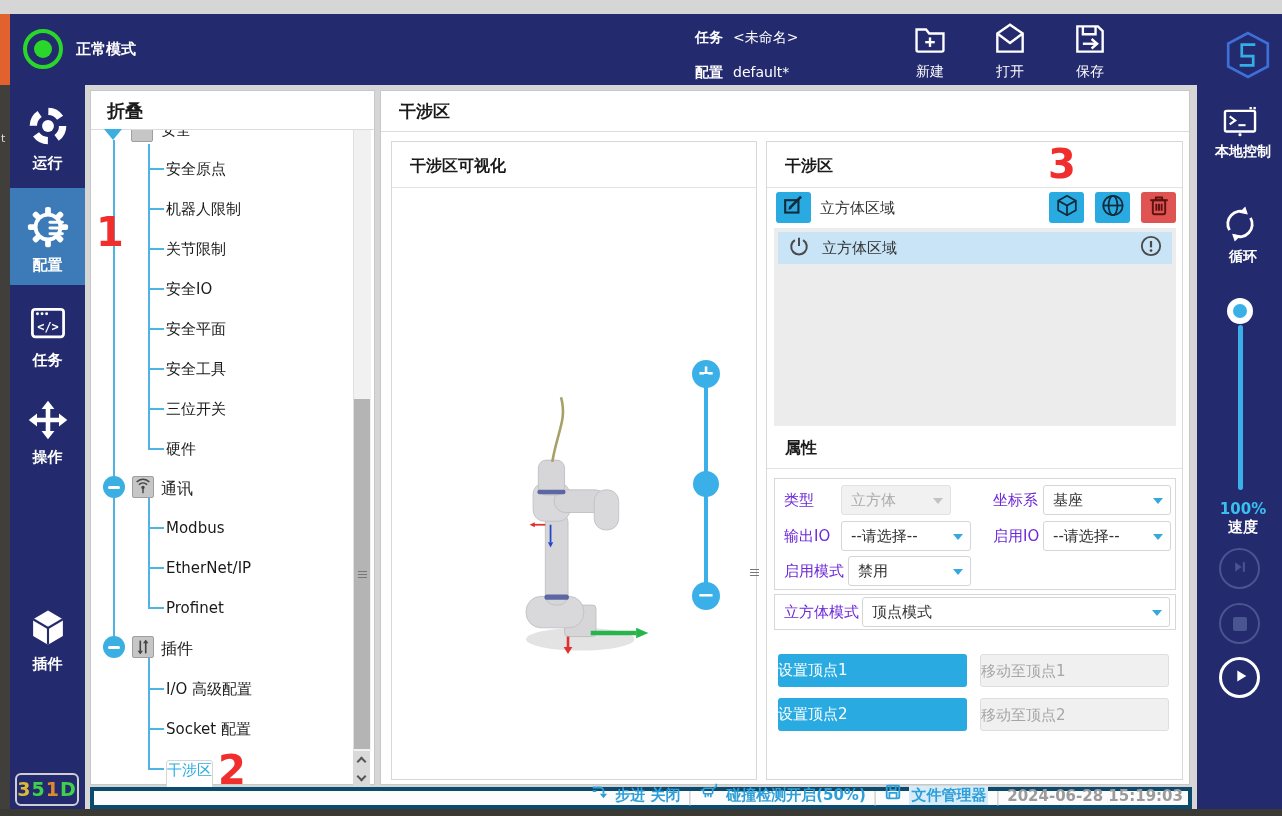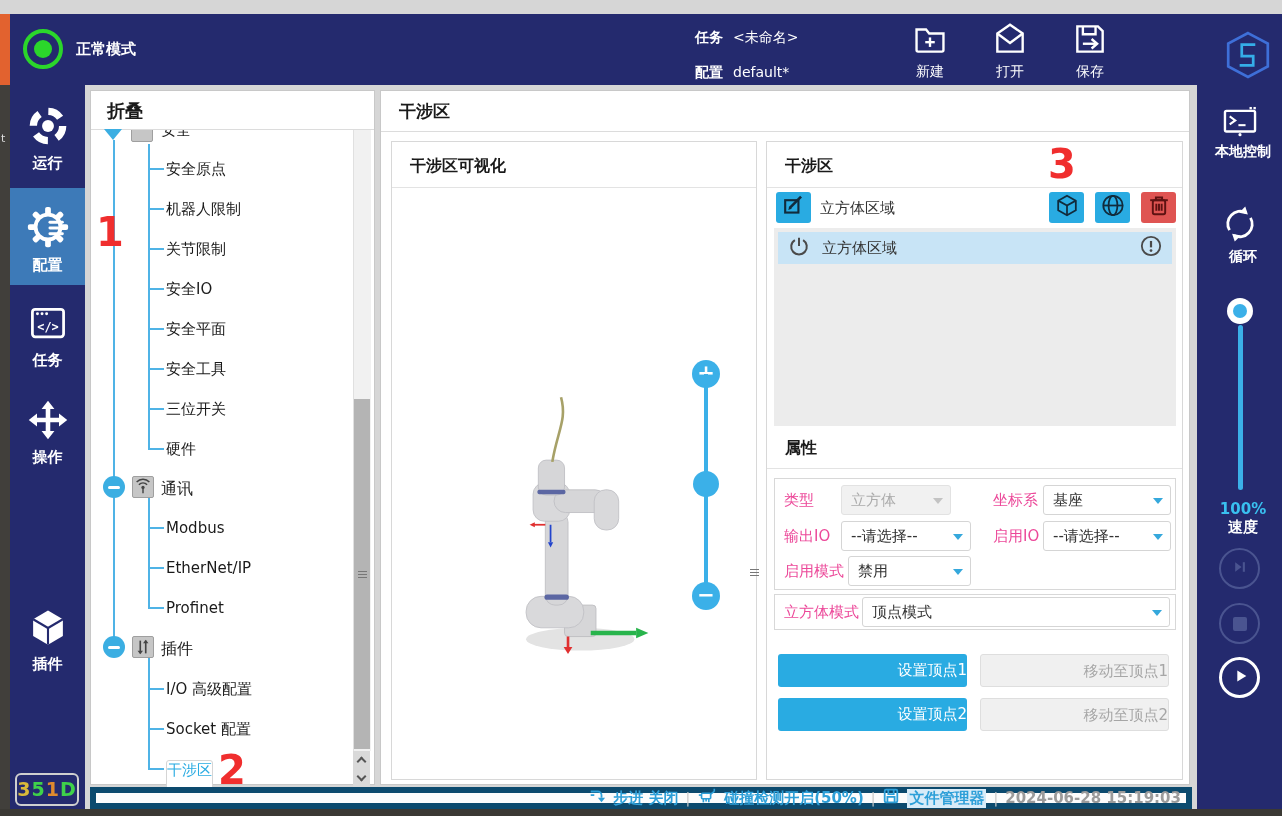--- a/index.html
+++ b/index.html
@@ -62,41 +62,41 @@
 
 .zbtn{position:absolute;width:28px;height:28px;border-radius:50%;background:#3BB0E8;color:#fff;text-align:center;line-height:26px;font-size:21px;font-weight:bold;cursor:pointer}
 .ztrack{position:absolute;width:4px;background:#3BB0E8}
 .zthumb{position:absolute;width:26px;height:26px;border-radius:50%;background:#3BB0E8;cursor:pointer}
 
 .tbtn{position:absolute;width:35px;height:31px;border-radius:3px;background:#29ABE2;display:flex;align-items:center;justify-content:center;cursor:pointer}
 .tbtn.red{background:#DF5452}
 .zlist{position:absolute;background:#ECECEC}
 .zrow{position:absolute;background:#C8E4F6;display:flex;align-items:center;cursor:pointer}
 .propbox{position:absolute;border:1px solid #D8D8D8;background:#fff}
-.flabel{position:absolute;font-size:15px;color:#ec4899;line-height:30px}
+.flabel{position:absolute;font-size:15px;color:#6d28d9;line-height:30px}
 .sel{position:absolute;height:30px;background:#fff;border:1px solid #D5D5D5;border-radius:3px;cursor:pointer}
 .sel .v{position:absolute;left:9px;top:5px;font-size:15px;color:#333;white-space:nowrap}
 .sel .ch{position:absolute;right:7px;top:12px;width:0;height:0;border:5px solid transparent;border-top:6px solid #35A8DC}
 .sel.dis{background:#F1F1F1;border-color:#E2E2E2}
 .sel.dis .v{color:#ABABAB}
 .sel.dis .ch{border-top-color:#C3C3C3}
-.vbtn{position:absolute;width:189px;height:33px;border-radius:3px;text-align:right;line-height:33px;font-size:15px;cursor:pointer}
+.vbtn{position:absolute;width:189px;height:33px;border-radius:3px;text-align:left;line-height:33px;font-size:15px;cursor:pointer}
 .vbtn.pri{background:#29ABE2;color:#fff}
 .vbtn.sec{background:#F0F0F0;color:#A6A6A6;border:1px solid #DEDEDE}
 
 .rsb{left:1197px;top:85px;width:85px;height:731px;background:#242A6E;color:#fff;text-align:center}
 .rsb .lb{position:absolute;width:92px;font-weight:bold;font-size:14px}
 .pctl{position:absolute;left:22px;width:41px;height:41px;border-radius:50%;display:flex;align-items:center;justify-content:center;cursor:pointer}
 .pctl.dim{border:2px solid #4A5490}
 .pctl.lit{border:3px solid #fff}
 .sp-track{position:absolute;left:41px;width:5px;background:#3BB0E8;border-radius:3px}
 .sp-handle{position:absolute;left:30px;width:26px;height:26px;background:#fff;border-radius:50%;cursor:pointer}
 .sp-handle i{position:absolute;left:6px;top:6px;width:14px;height:14px;background:#3BB0E8;border-radius:50%}
 
-.status{left:90px;top:787px;width:1102px;height:22px;background:#FCFCFC;border:6px solid #0c4a6e;display:flex;align-items:center;justify-content:flex-end;gap:7px;padding-right:5px}
+.status{left:90px;top:787px;width:1102px;height:22px;background:#FCFCFC;border:4px solid #0c4a6e;display:flex;align-items:flex-end;justify-content:flex-end;gap:7px;padding-right:5px}
 .status .txt{color:#2D9FD8;font-weight:bold;font-size:15px;white-space:nowrap}
 .status .hl{background:#D7EBF8;padding:0 2px}
 .status .sep{color:#C9C9C9;font-size:14px}
 .status .ts{color:#9B9B9B;font-weight:bold;font-size:15px}
 .bstrip{left:0;top:809px;width:1282px;height:7px;background:#3B3934;z-index:40}
 
 .anno{position:absolute;color:#F02E2E;font-size:40px;font-weight:bold;font-family:"DejaVu Sans",sans-serif;z-index:60;line-height:1}
 </style>
 </head>
 <body>

